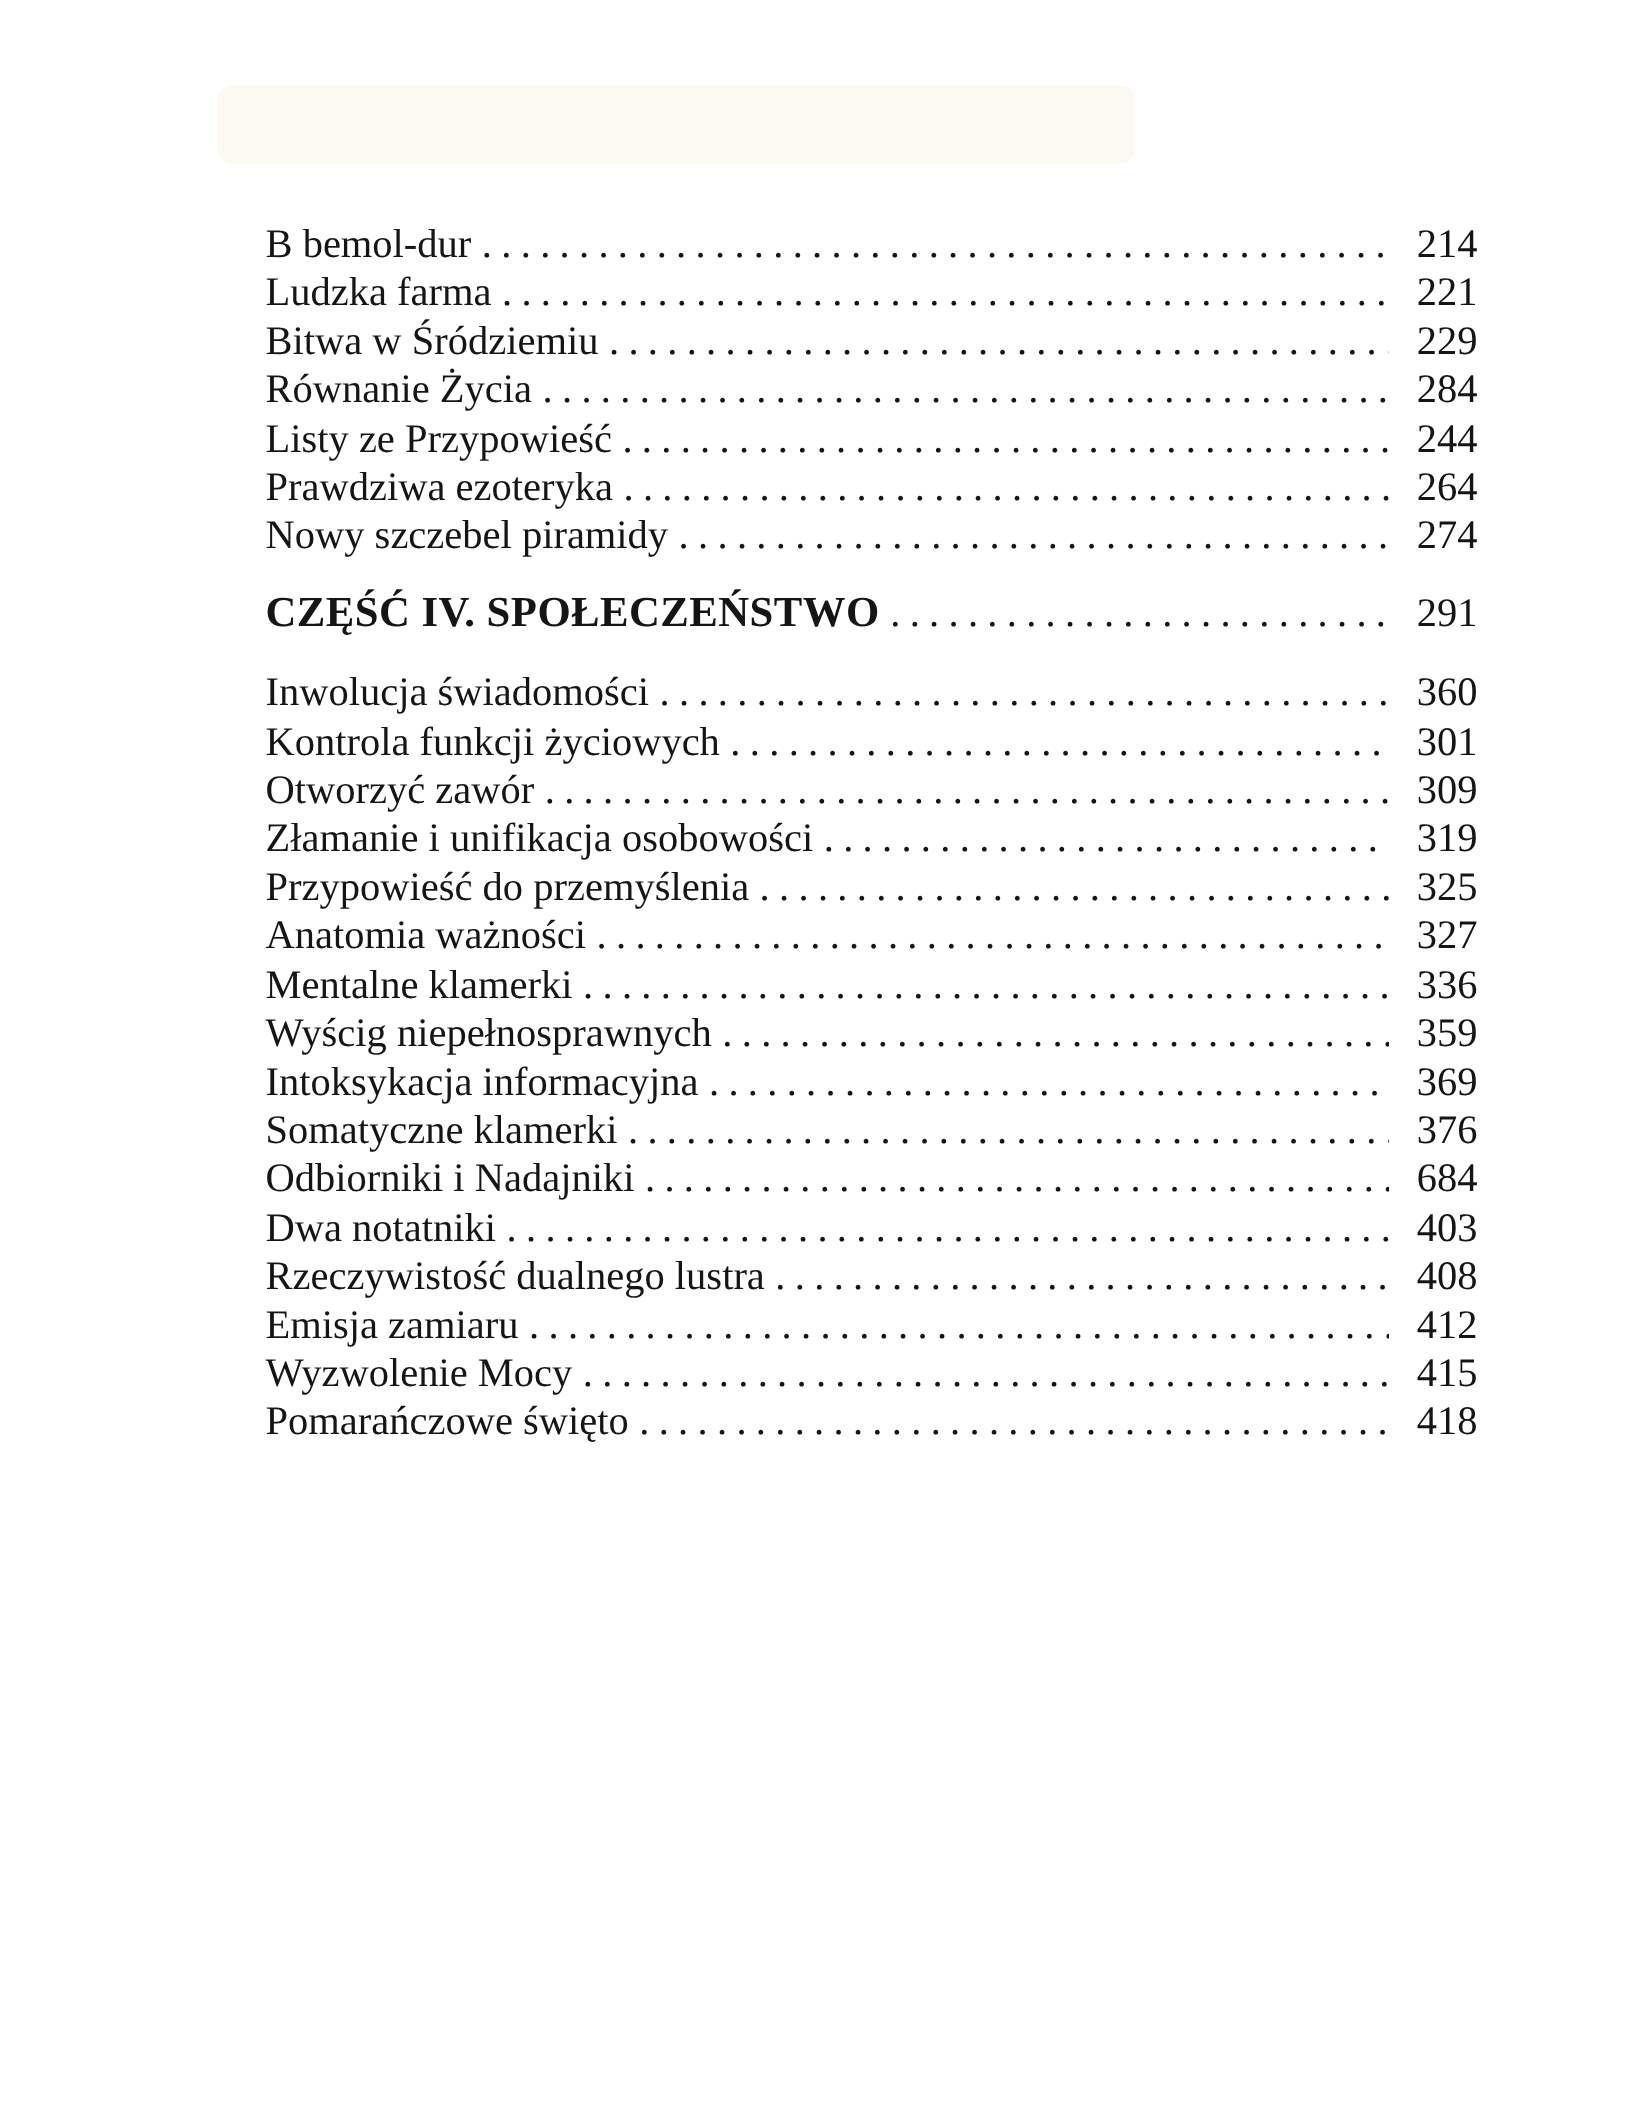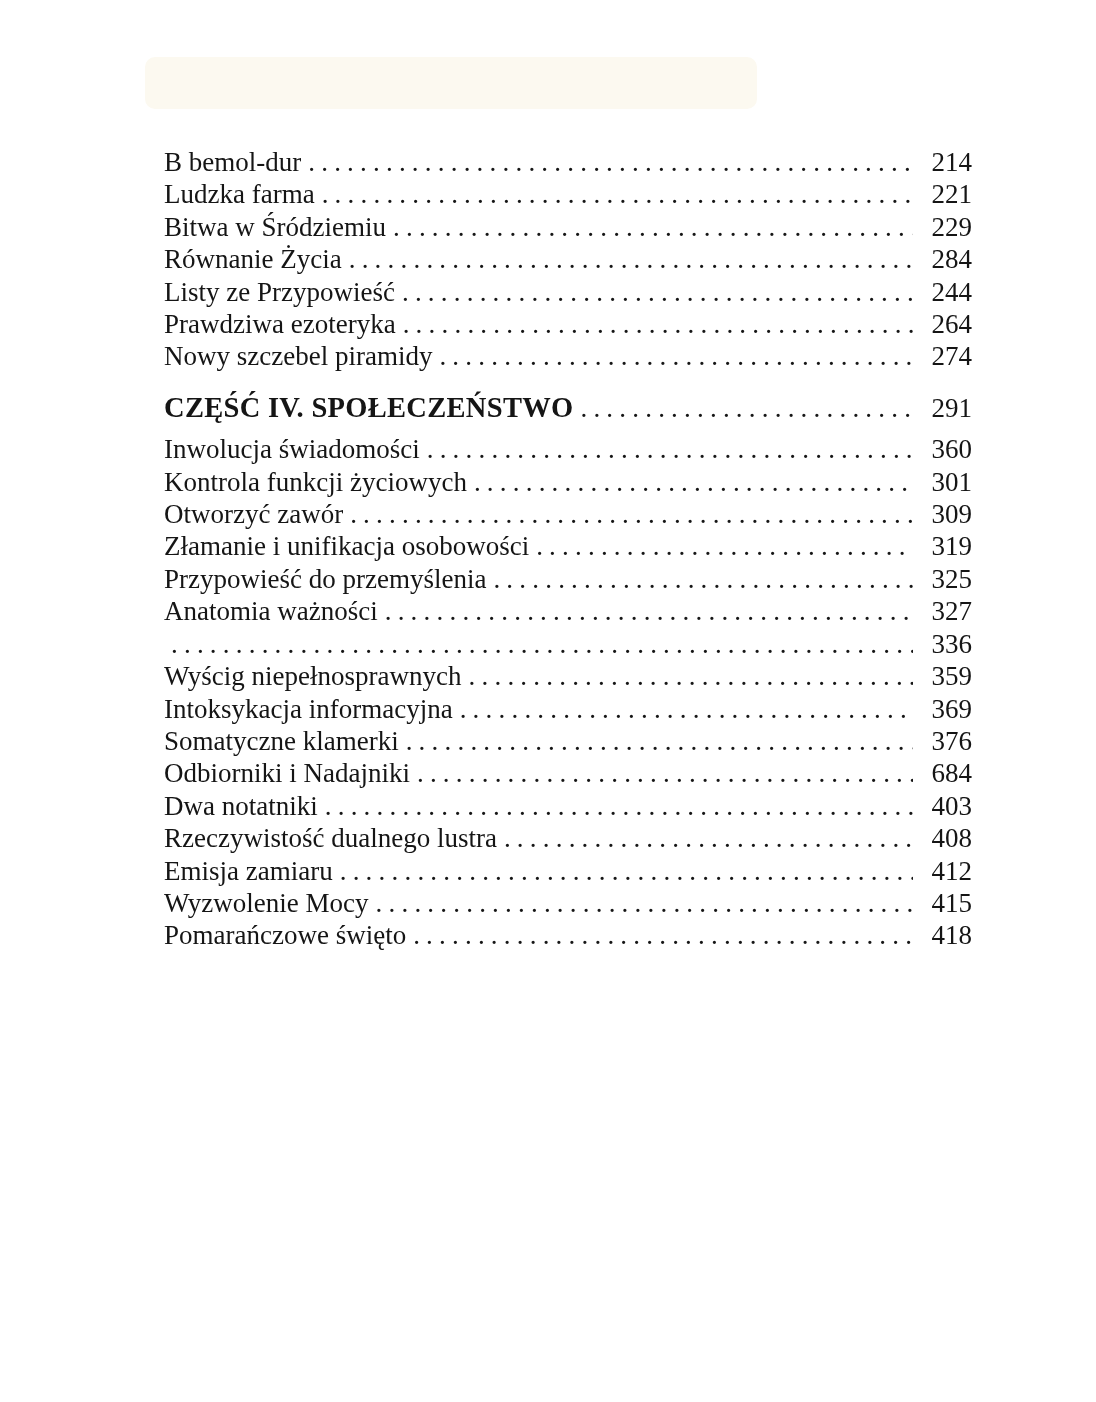--- a/index.html
+++ b/index.html
@@ -17,21 +17,21 @@
     position: absolute;
     left: 145px;
     top: 57px;
     width: 612px;
     height: 52px;
     background: #fcf9f0;
     border-radius: 10px;
   }
   .toc {
     position: absolute;
-    left: 164px;
+    left: 177px;
     top: 146px;
     width: 808px;
   }
   .row {
     display: flex;
     align-items: baseline;
     font-size: 27px;
     line-height: 32.4px;
     white-space: nowrap;
   }
@@ -47,21 +47,21 @@
     letter-spacing: 6.2px;
     font-size: 27px;
   }
   .row .pagenum {
     flex: 0 0 auto;
     min-width: 54px;
     text-align: right;
   }
   .row.header {
     margin-top: 19px;
-    margin-bottom: 9px;
+    margin-bottom: 20px;
   }
   .row.header .title {
     font-weight: bold;
     font-size: 28.5px;
     letter-spacing: 0.3px;
   }
 </style>
 </head>
 <body>
 
@@ -132,20 +132,21 @@
     <span class="title">Przypowieść do przemyślenia</span>
     <span class="leader"></span>
     <span class="pagenum">325</span>
   </div>
       <div class="row">
     <span class="title">Anatomia ważności</span>
     <span class="leader"></span>
     <span class="pagenum">327</span>
   </div>
       <div class="row">
+    <span class="title">Mentalne klamerki</span>
     <span class="leader"></span>
     <span class="pagenum">336</span>
   </div>
       <div class="row">
     <span class="title">Wyścig niepełnosprawnych</span>
     <span class="leader"></span>
     <span class="pagenum">359</span>
   </div>
       <div class="row">
     <span class="title">Intoksykacja informacyjna</span>

